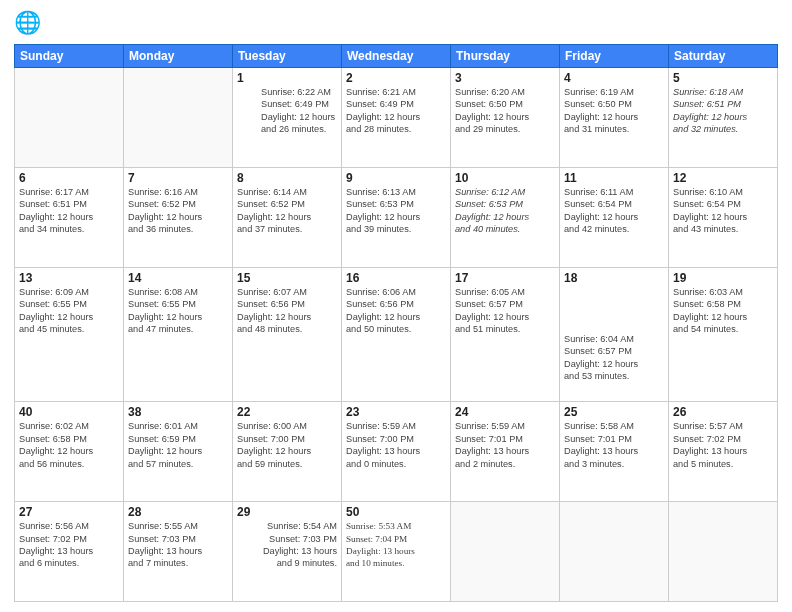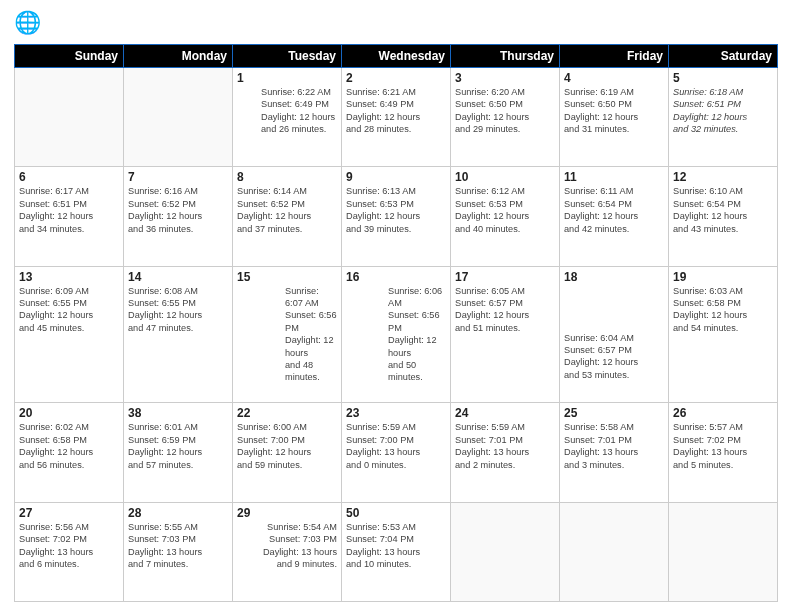--- a/index.html
+++ b/index.html
@@ -61,23 +61,23 @@
       color: #444;
     }
     .calendar {
       flex: 1;
       border: 1px solid #ccc;
       border-collapse: collapse;
       width: 100%;
       table-layout: fixed;
     }
     .calendar th {
-      background: #000000;
+      background: #3b82f6;
       color: #fff;
-      text-align: right;
+      text-align: left;
       padding: 4px 5px;
       font-size: 12px;
       border: 1px solid #1565c0;
     }
     .calendar td {
       vertical-align: top;
       border: 1px solid #ccc;
       padding: 3px 4px;
       font-size: 9.5px;
       color: #333;
@@ -199,21 +199,21 @@
           </td>
           <td>
             <span class="day-num">9</span>
             <div class="day-info" style="white-space: pre-line;">Sunrise: 6:13 AM
 Sunset: 6:53 PM
 Daylight: 12 hours
 and 39 minutes.</div>
           </td>
           <td>
             <span class="day-num">10</span>
-            <div class="day-info" style="white-space: pre-line;">Sunrise: 6:12 AM
+            <div class="day-info" style="white-space: pre-line; font-style: italic;">Sunrise: 6:12 AM
 Sunset: 6:53 PM
 Daylight: 12 hours
 and 40 minutes.</div>
           </td>
           <td>
             <span class="day-num">11</span>
             <div class="day-info" style="white-space: pre-line;">Sunrise: 6:11 AM
 Sunset: 6:54 PM
 Daylight: 12 hours
 and 42 minutes.</div>
@@ -236,28 +236,28 @@
           </td>
           <td>
             <span class="day-num">14</span>
             <div class="day-info" style="white-space: pre-line;">Sunrise: 6:08 AM
 Sunset: 6:55 PM
 Daylight: 12 hours
 and 47 minutes.</div>
           </td>
           <td>
             <span class="day-num">15</span>
-            <div class="day-info" style="white-space: pre-line; margin-left: 48px;">Sunrise: 6:07 AM
+            <div class="day-info" style="white-space: pre-line;">Sunrise: 6:07 AM
 Sunset: 6:56 PM
 Daylight: 12 hours
 and 48 minutes.</div>
           </td>
           <td>
             <span class="day-num">16</span>
-            <div class="day-info" style="white-space: pre-line; margin-left: 42px;">Sunrise: 6:06 AM
+            <div class="day-info" style="white-space: pre-line;">Sunrise: 6:06 AM
 Sunset: 6:56 PM
 Daylight: 12 hours
 and 50 minutes.</div>
           </td>
           <td>
             <span class="day-num">17</span>
             <div class="day-info" style="white-space: pre-line;">Sunrise: 6:05 AM
 Sunset: 6:57 PM
 Daylight: 12 hours
 and 51 minutes.</div>
@@ -272,21 +272,21 @@
           <td>
             <span class="day-num">19</span>
             <div class="day-info" style="white-space: pre-line;">Sunrise: 6:03 AM
 Sunset: 6:58 PM
 Daylight: 12 hours
 and 54 minutes.</div>
           </td>
         </tr>
         <tr>
           <td>
-            <span class="day-num">20</span>
+            <span class="day-num">40</span>
             <div class="day-info" style="white-space: pre-line;">Sunrise: 6:02 AM
 Sunset: 6:58 PM
 Daylight: 12 hours
 and 56 minutes.</div>
           </td>
           <td>
             <span class="day-num">38</span>
             <div class="day-info" style="white-space: pre-line;">Sunrise: 6:01 AM
 Sunset: 6:59 PM
 Daylight: 12 hours
@@ -345,21 +345,21 @@
           </td>
           <td>
             <span class="day-num">29</span>
             <div class="day-info" style="white-space: pre-line; text-align: right;">Sunrise: 5:54 AM
 Sunset: 7:03 PM
 Daylight: 13 hours
 and 9 minutes.</div>
           </td>
           <td>
             <span class="day-num">50</span>
-            <div class="day-info" style="white-space: pre-line;">Sunrise: 5:53 AM
+            <div class="day-info" style="white-space: pre-line; font-family: Liberation Serif, serif;">Sunrise: 5:53 AM
 Sunset: 7:04 PM
 Daylight: 13 hours
 and 10 minutes.</div>
           </td>
           <td class="empty-cell"></td>
           <td class="empty-cell"></td>
           <td class="empty-cell"></td>
         </tr>
       </tbody>
   </table>

